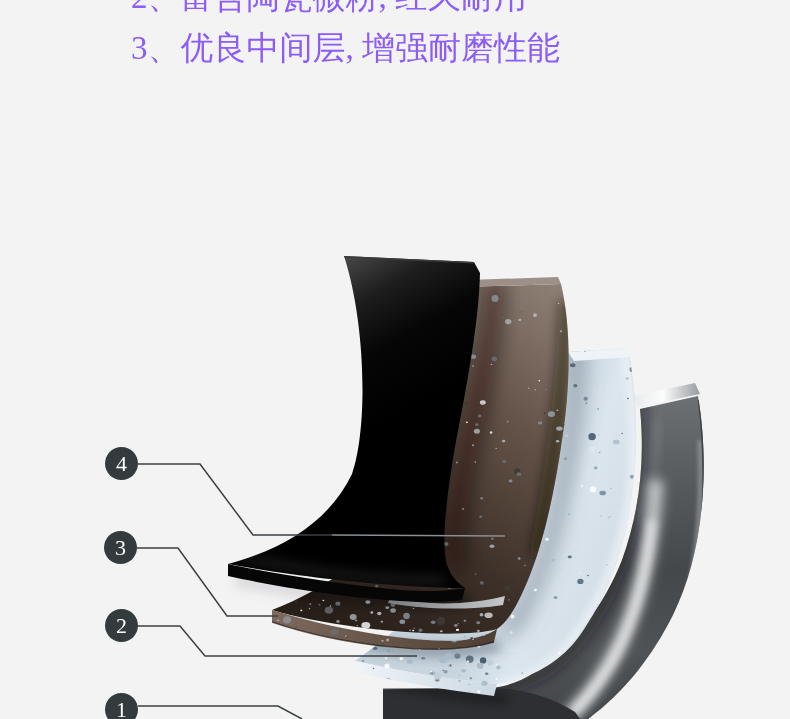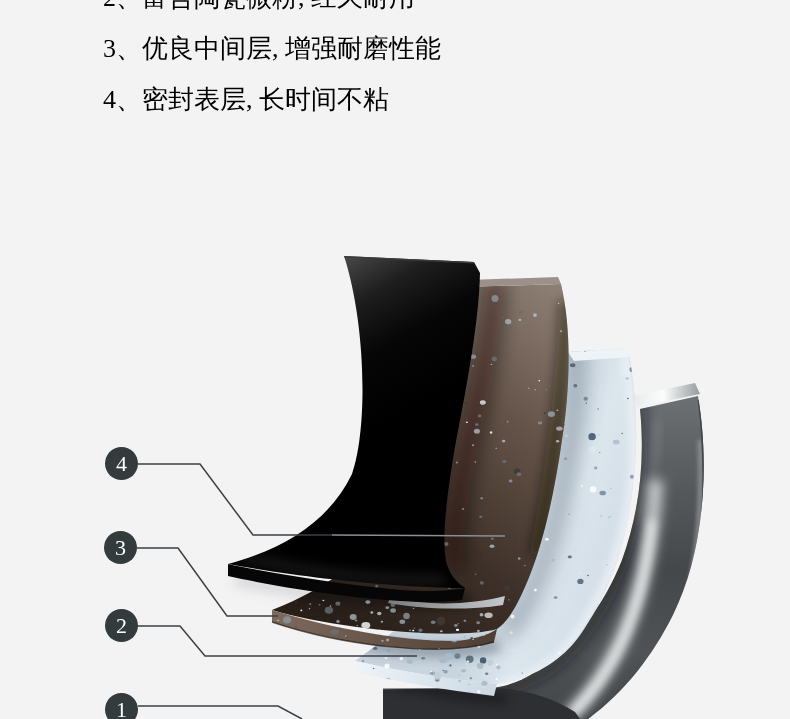--- a/index.html
+++ b/index.html
@@ -1,29 +1,28 @@
 <!DOCTYPE html>
 <html><head>
 <meta charset="utf-8">
 <style>
   html,body{margin:0;padding:0;}
   .page{position:relative;width:790px;height:719px;background:#f3f3f4;overflow:hidden;font-family:"Liberation Serif","DejaVu Serif",serif;}
   .features{position:absolute;left:103px;top:-28px;}
-  .feature-line{line-height:51px;font-size:26px;color:#000000;white-space:nowrap;}
+  .feature-line{line-height:51px;font-size:33px;color:#8b5cf6;white-space:nowrap;margin-left:28px;}
   .diagram-svg{position:absolute;left:0;top:0;}
   .callout{position:absolute;width:33px;height:33px;border-radius:50%;color:#fff;font-size:22px;line-height:33px;text-align:center;font-family:"Liberation Serif",serif;}
 </style>
 </head>
 <body>
 
 <div class="page">
   <div class="features">
     <div class="feature-line">2、富含陶瓷微粉, 经久耐用</div>
     <div class="feature-line">3、优良中间层, 增强耐磨性能</div>
-    <div class="feature-line">4、密封表层, 长时间不粘</div>
   </div>
 
   <svg id="diagram-svg" class="diagram-svg" width="790" height="719" viewBox="0 0 790 719">
     <defs>
       <filter id="blur2" x="-60%" y="-60%" width="220%" height="220%">
           <feGaussianBlur stdDeviation="2"></feGaussianBlur>
         </filter>
       <filter id="blur4" x="-60%" y="-60%" width="220%" height="220%">
           <feGaussianBlur stdDeviation="4"></feGaussianBlur>
         </filter>

